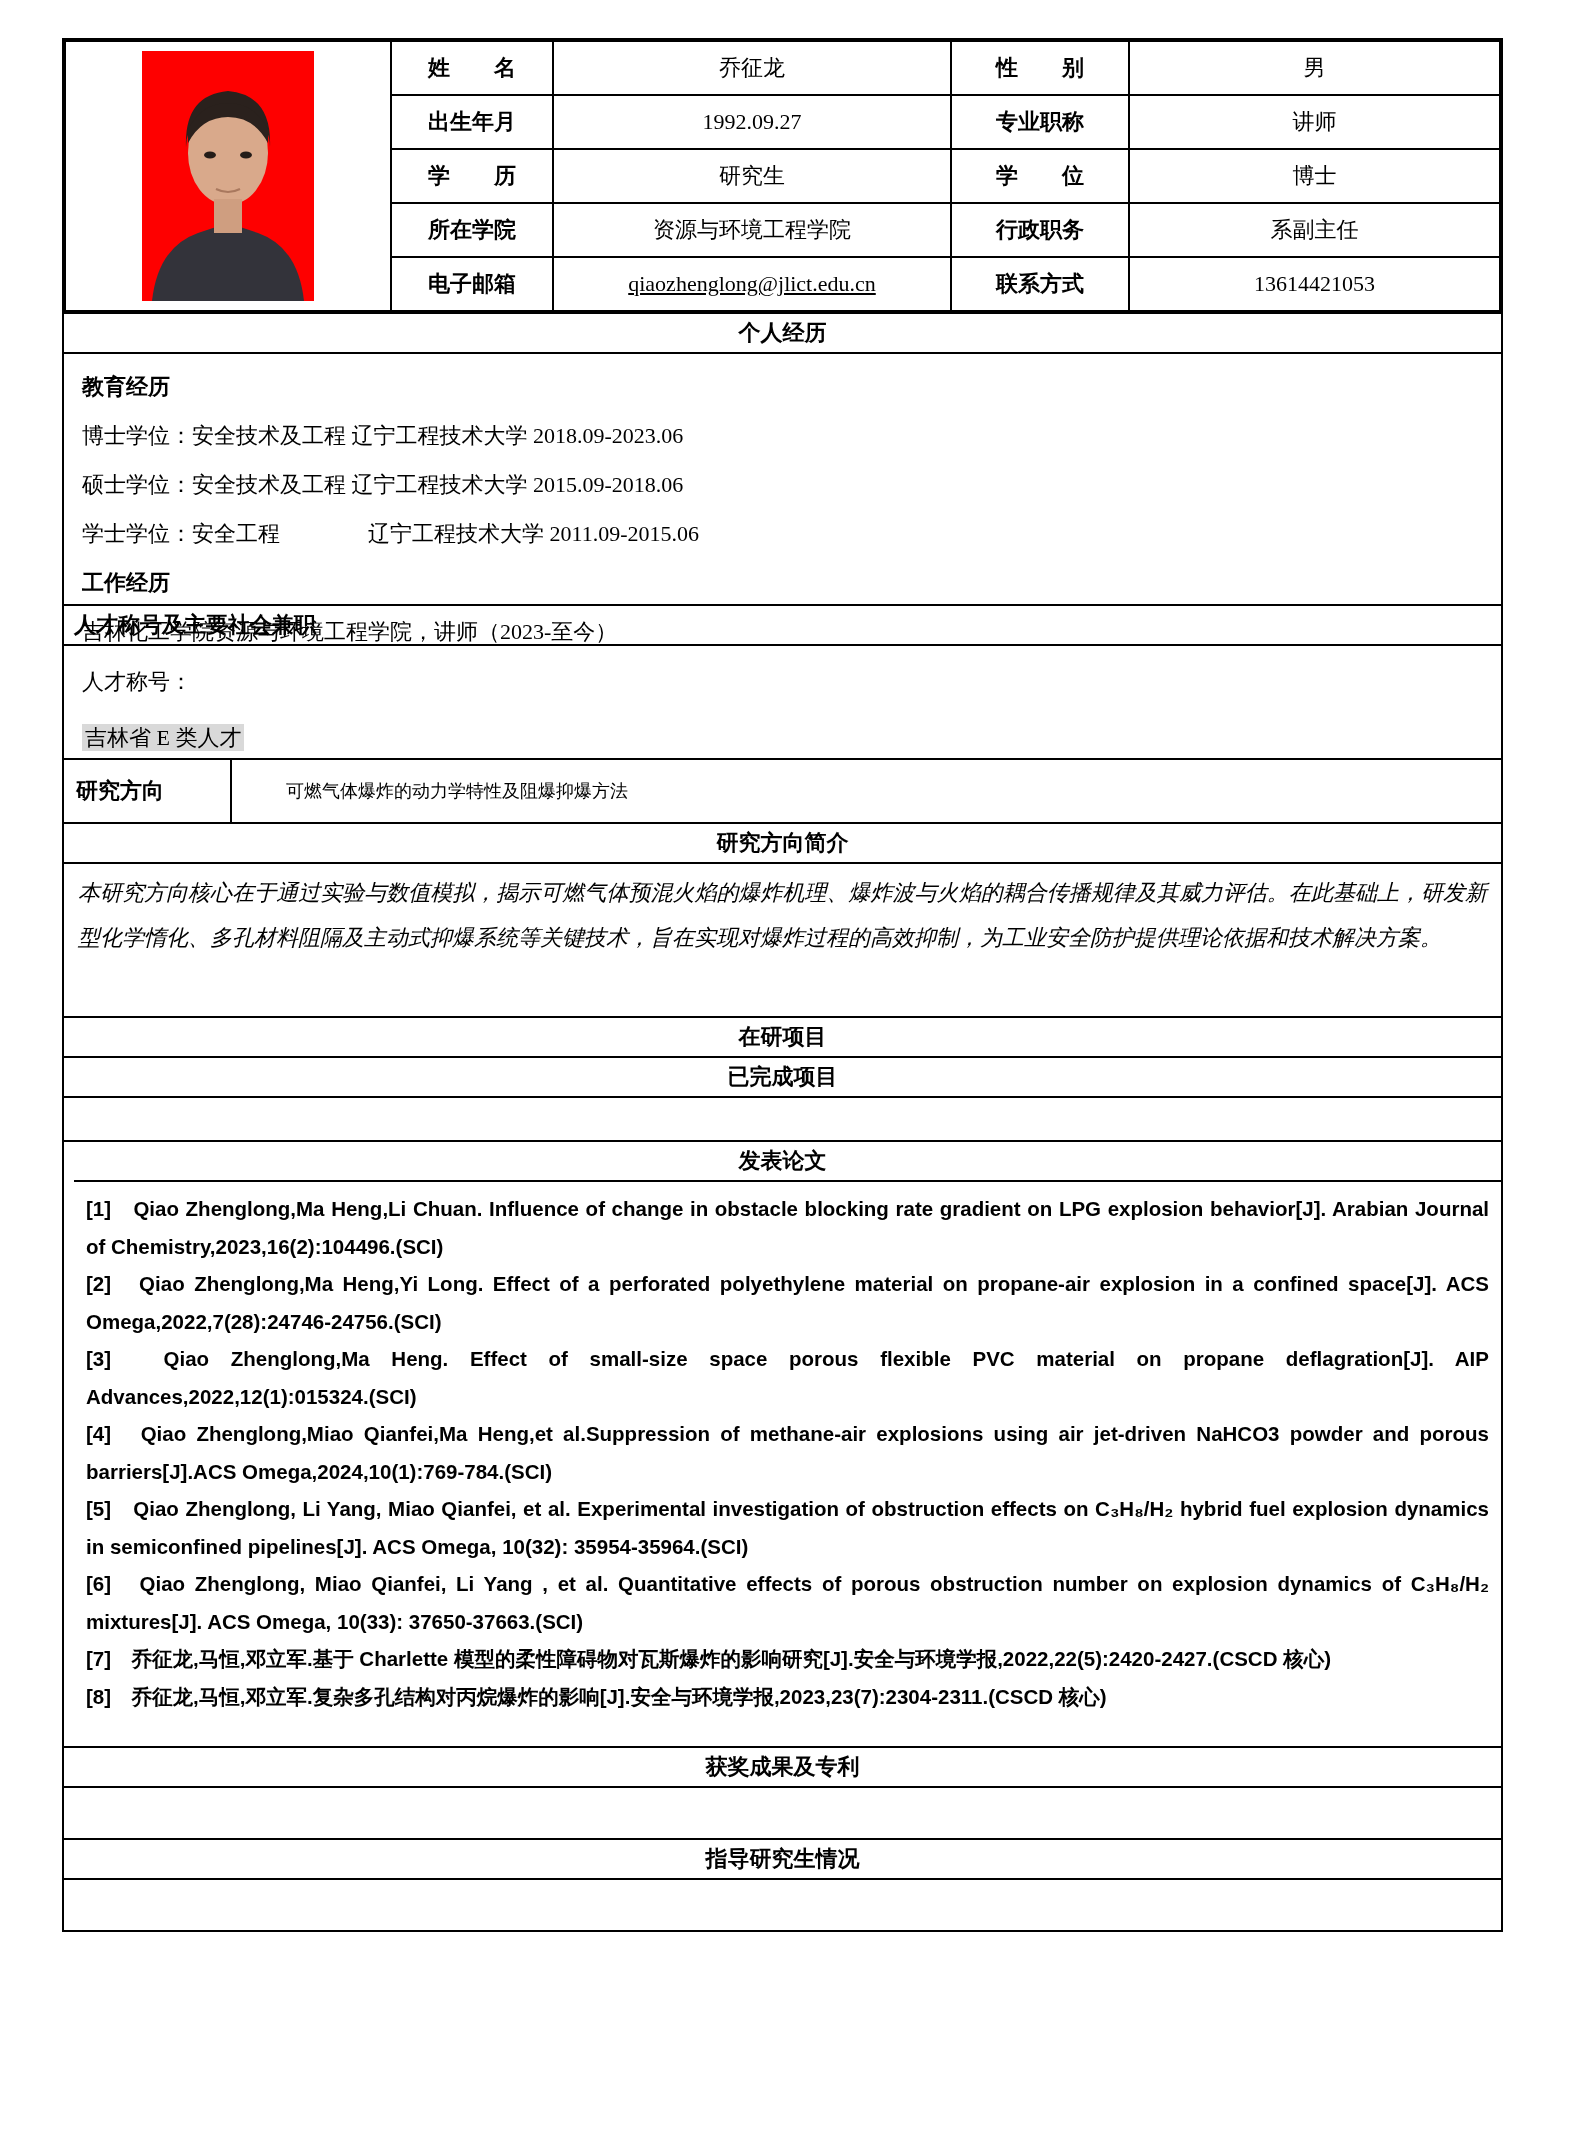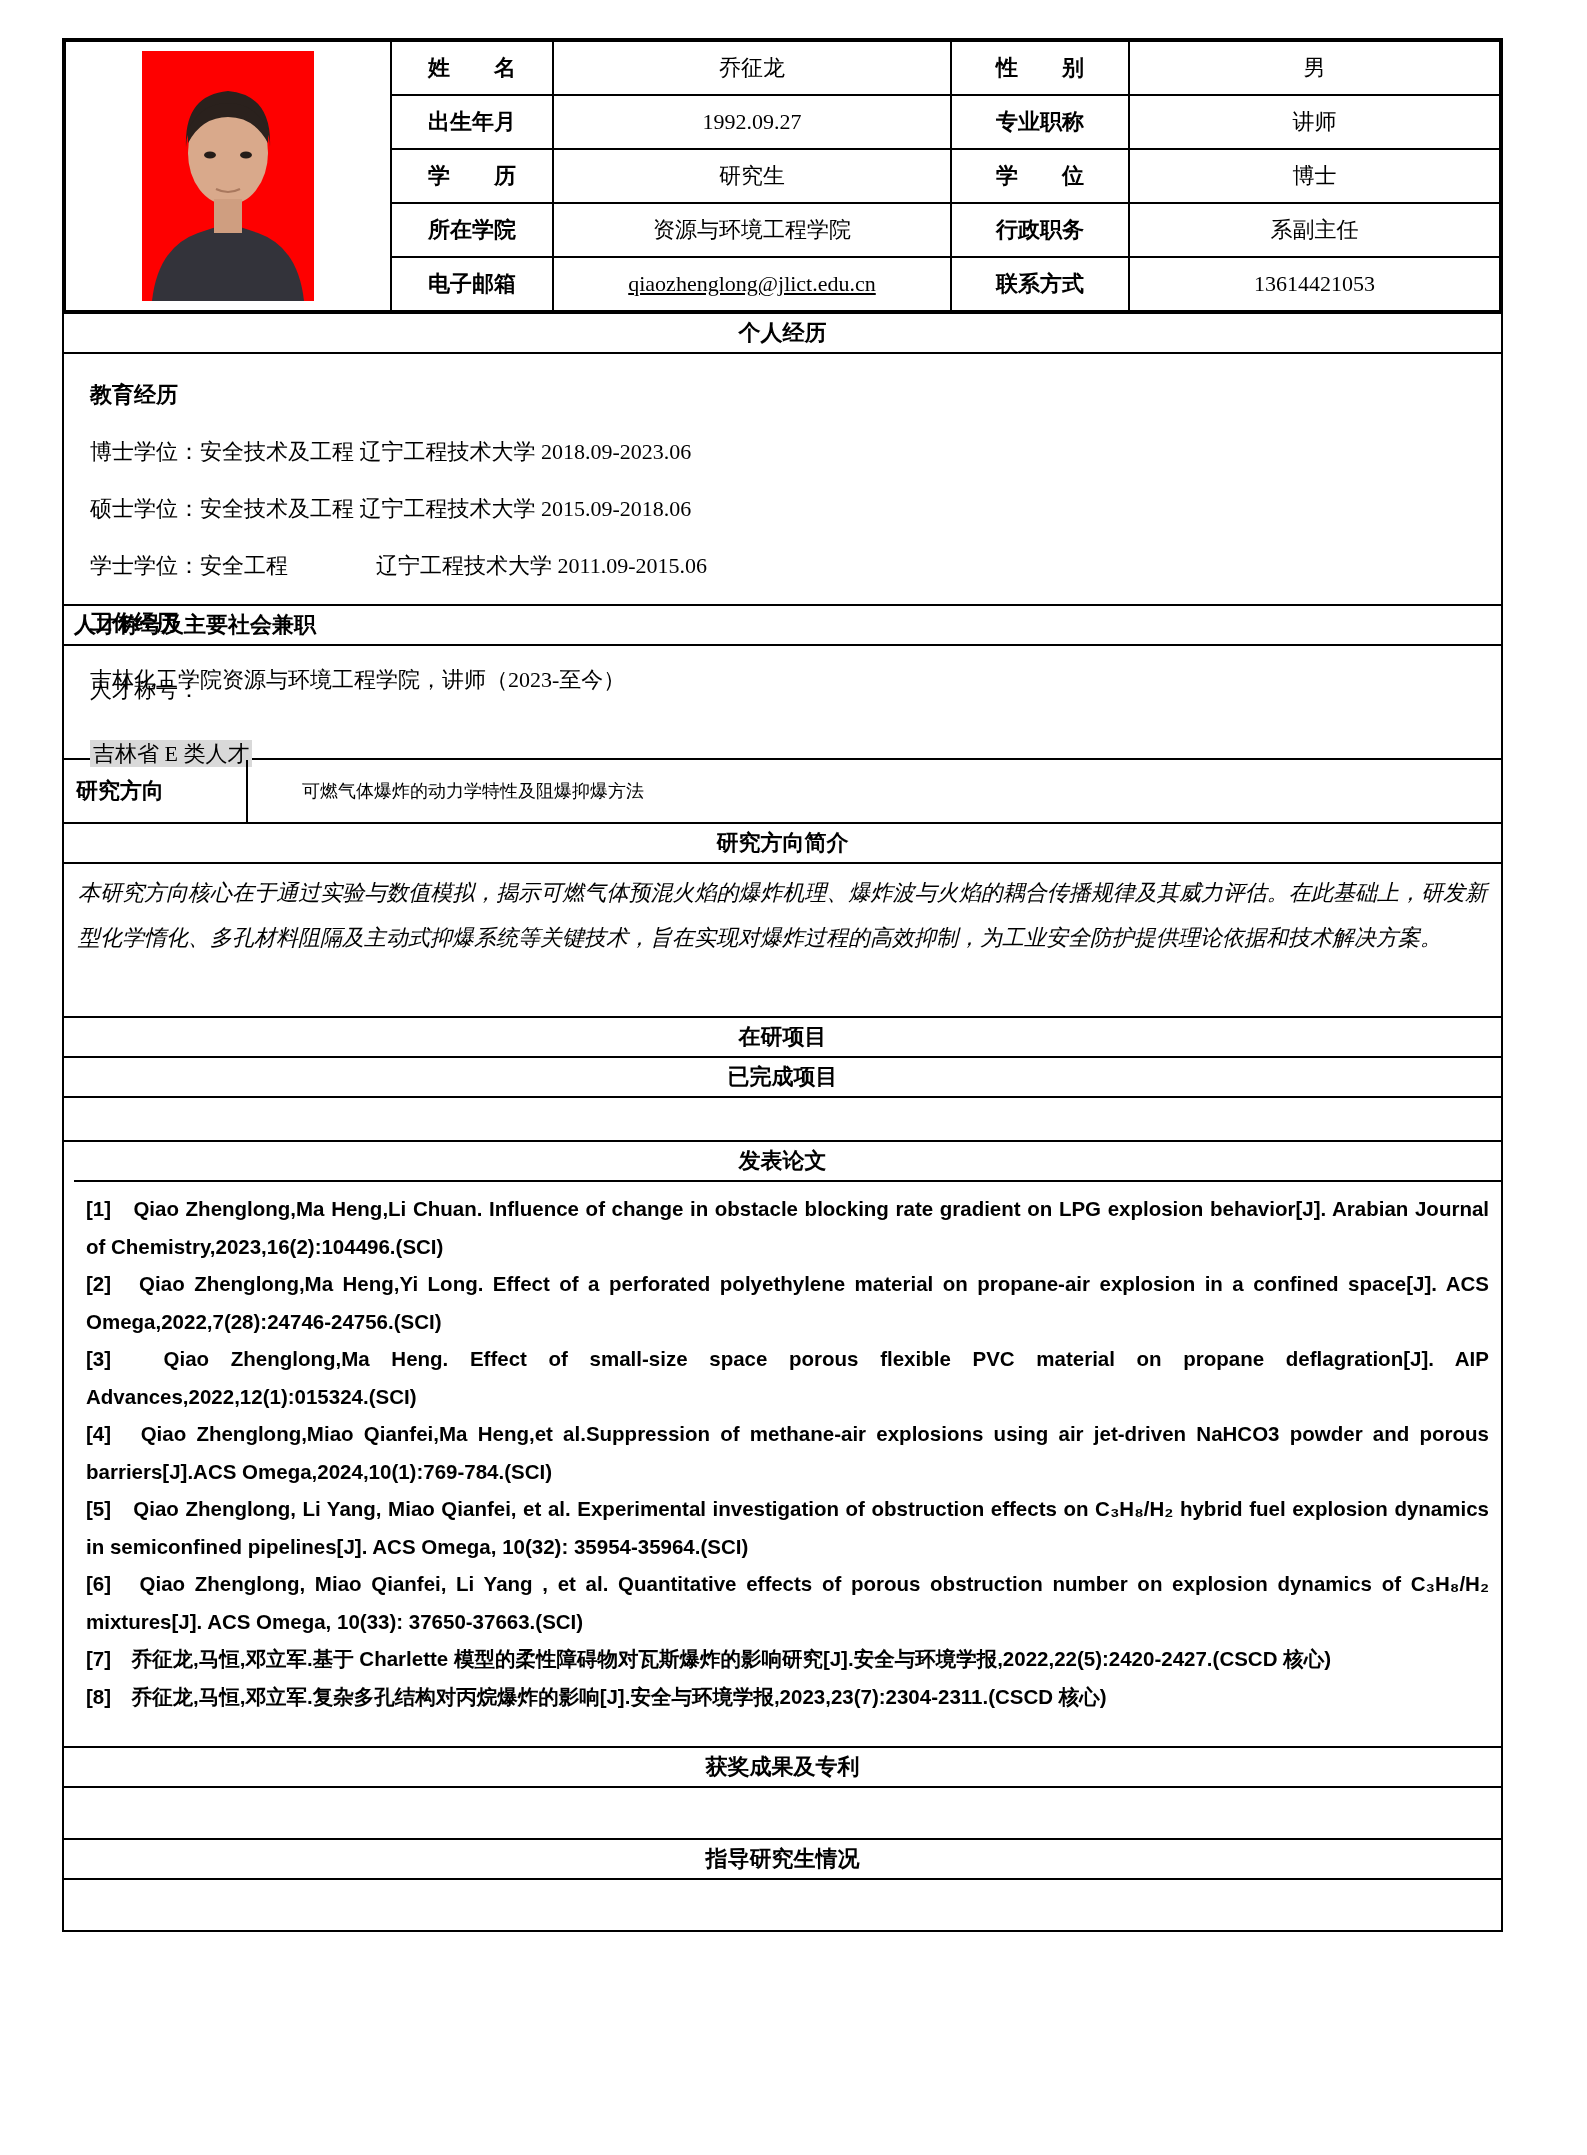--- a/index.html
+++ b/index.html
@@ -22,26 +22,26 @@
   table.top td.c-l2{width:178px;}
   .photo{width:172px;height:250px;margin:0 auto;background:#fe0000;position:relative;overflow:hidden;}
   .photo svg{display:block;width:100%;height:100%;}
   .email{text-decoration:underline;}
   
   .hrow{border-top:2px solid #000;height:40px;display:flex;align-items:center;
     justify-content:center;font-size:22px;font-weight:bold;box-sizing:border-box;}
   .hrow.left{justify-content:flex-start;padding-left:10px;}
   .cell{border-top:2px solid #000;box-sizing:border-box;font-size:22px;
     padding:4px 10px;}
-  .cell p{margin:16px;line-height:41px;}
+  .cell p{margin:8px;line-height:41px;}
   .cell p.b{font-weight:bold;}
   .talent-cell p{line-height:48px;}
   .hl{background:#d9d9d9;padding:1px 3px;}
   .dir-row{border-top:2px solid #000;display:flex;box-sizing:border-box;height:64px;}
-  .dir-label{width:184px;border-right:2px solid #000;display:flex;align-items:center;
+  .dir-label{width:168px;border-right:2px solid #000;display:flex;align-items:center;
     padding-left:12px;font-weight:bold;font-size:22px;box-sizing:border-box;}
   .dir-value{flex:1;display:flex;align-items:center;padding-left:54px;font-size:18px;}
   .para{line-height:45px;text-align:justify;padding:6px 14px;}
   .proj p{line-height:45px;text-align:justify;}
   .empty-row{border-top:2px solid #000;height:42px;}
   .empty-row.tall{height:50px;}
   
   .papers{font-family:"Liberation Sans","DejaVu Sans",sans-serif;
     font-weight:600;font-size:20.5px;padding:8px 12px;}
   .papers p{margin:0;line-height:37.5px;text-align:justify;}

